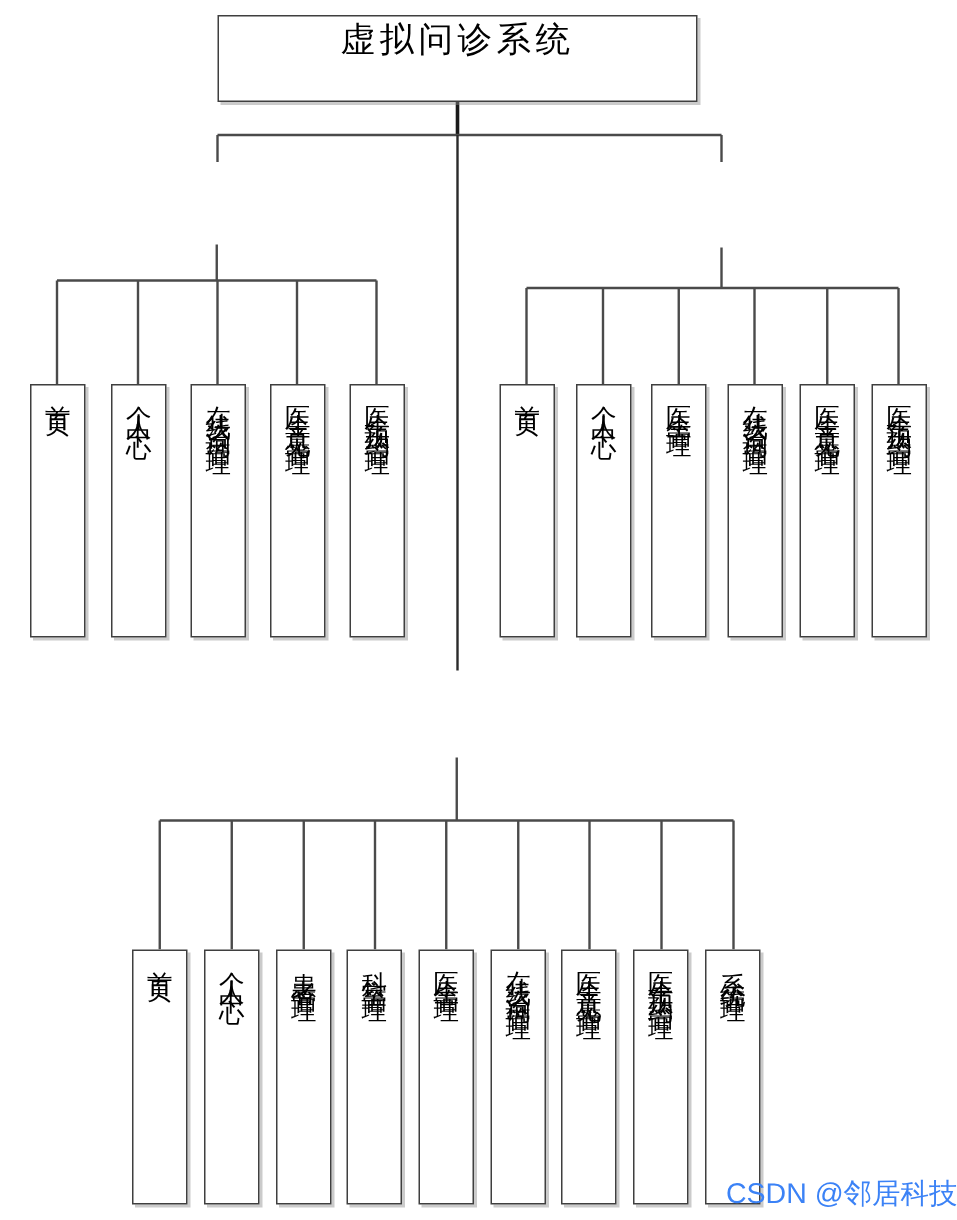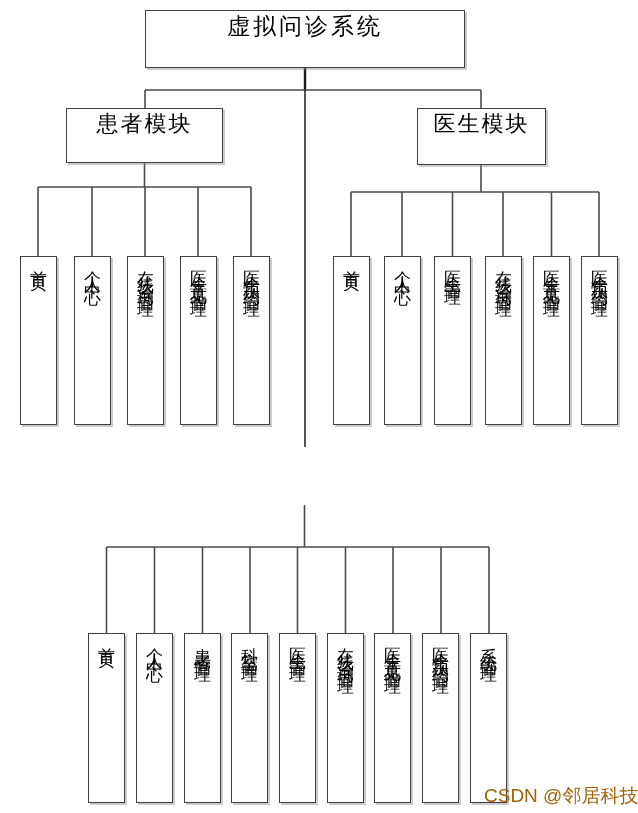--- a/index.html
+++ b/index.html
@@ -44,21 +44,21 @@
   }
   .row-top { top: 256px; height: 169px; }
   .row-bot { top: 633px; height: 170px; }
 
   .watermark {
     position: absolute;
     left: 484px;
     top: 783px;
     font-family: "Liberation Sans", "DejaVu Sans", sans-serif;
     font-size: 19px;
-    color: #a16207;
+    color: #3b82f6;
     white-space: nowrap;
   }
 </style>
 </head>
 <body>
 
 <div id="canvas">
 
   <svg id="wires" viewBox="0 0 638 813" xmlns="http://www.w3.org/2000/svg">
     <g stroke="#4a4a4a" stroke-width="1.6" fill="none">
@@ -98,26 +98,20 @@
       <path d="M393 547 V633"></path>
       <path d="M441 547 V633"></path>
       <path d="M489 547 V633"></path>
     </g>
   </svg>
 
   <div class="box module root">
     <span>虚拟问诊系统</span>
   </div>
 
-  <div class="box module patient">
-    <span>患者模块</span>
-  </div>
-  <div class="box module doctor">
-    <span>医生模块</span>
-  </div>
 
   <div class="box leaf row-top" style="left:20px">
       <span>首页</span>
     </div>
   <div class="box leaf row-top" style="left:74px">
       <span>个人中心</span>
     </div>
   <div class="box leaf row-top" style="left:127px">
       <span>在线咨询管理</span>
     </div>

